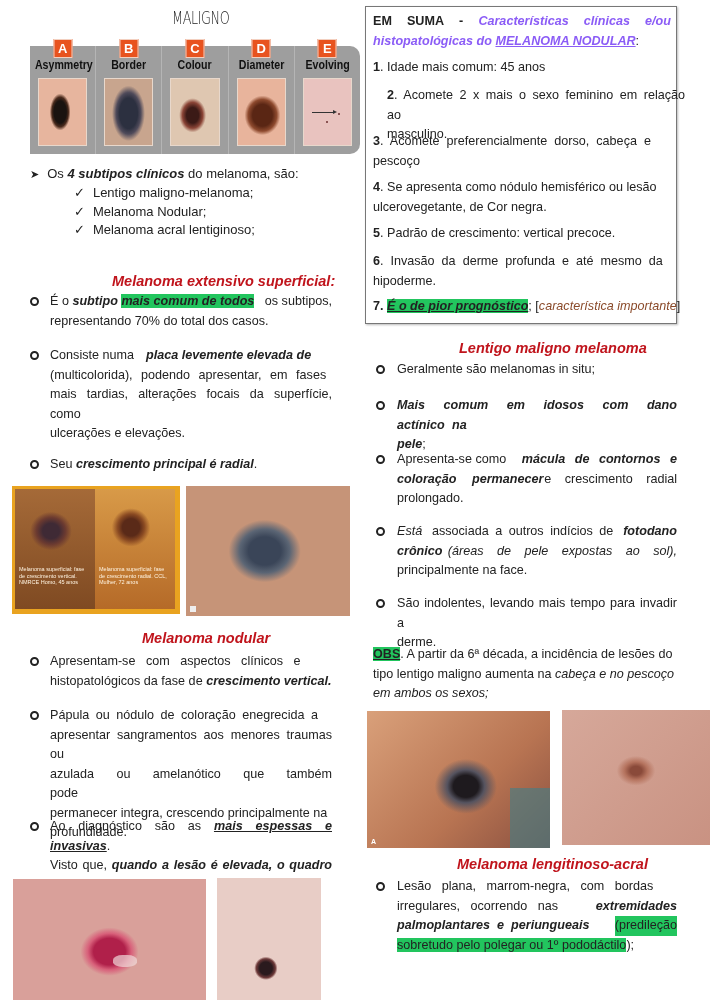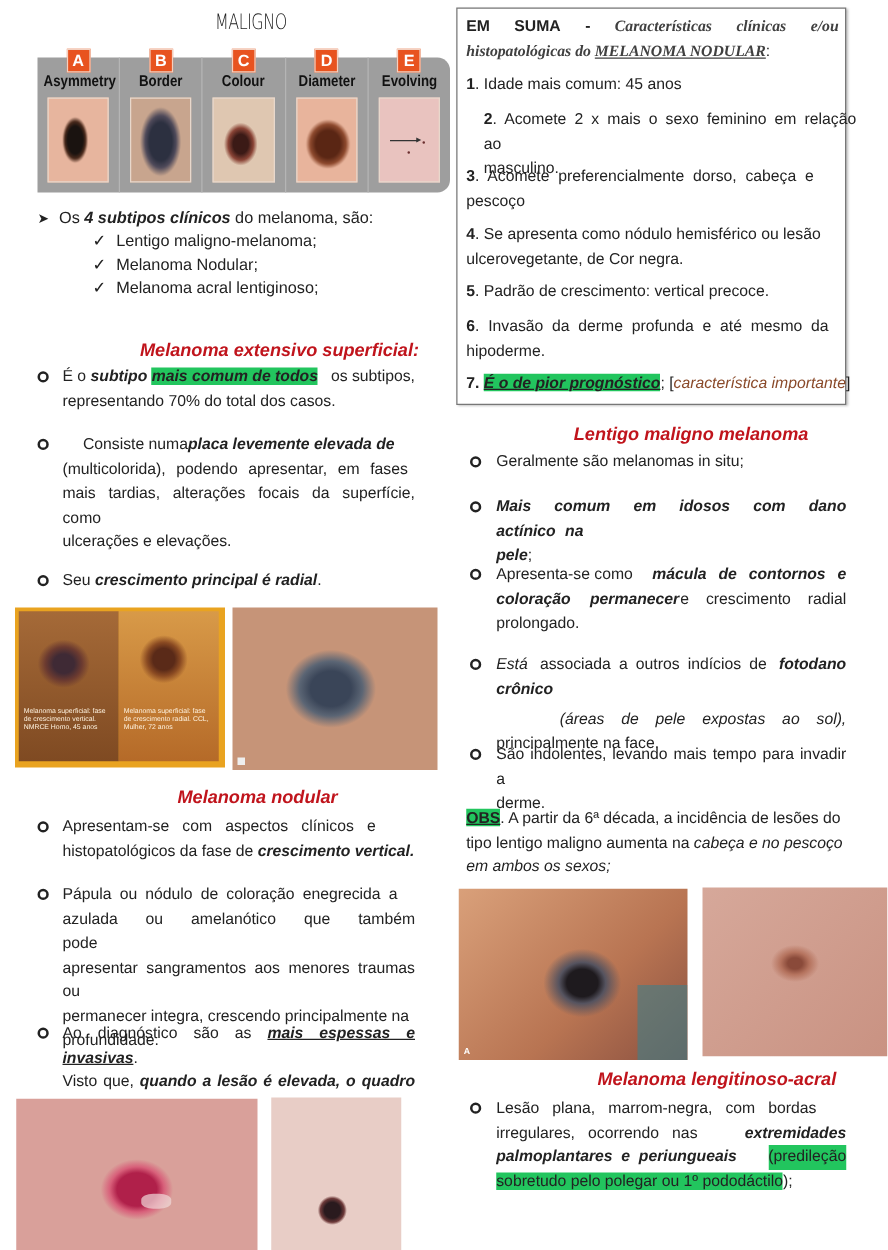--- a/index.html
+++ b/index.html
@@ -26,21 +26,21 @@
   .red-heading{color:#c0141c;font-weight:bold;font-style:italic;font-size:14.5px;}
   .hl{background:#22c55e;}
   .bi{font-weight:bold;font-style:italic;}
   .i{font-style:italic;}
   .u{text-decoration:underline;}
   .para{line-height:19.5px;text-align:justify;}
   .para-ring{position:absolute;width:9px;height:9px;border:2px solid #222;border-radius:50%;box-sizing:border-box;}
 
   .photo{position:absolute;overflow:hidden;}
   .summary-box{left:365px;top:6px;width:310px;height:316px;border:1px solid #777;box-shadow:1px 1px 2px #bbb;}
-  .blue{color:#404040;font-family:Liberation Serif, serif;}
+  .blue{color:#8b5cf6;}
   .brown{color:#8a4a2a;}
 </style>
 </head>
 <body>
 
 <div class="abs title-maligno">MALIGNO</div>
 
 <div class="abs abcde">
   <div class="abcde-cell">
     <div class="abcde-letter">A</div>
@@ -88,21 +88,21 @@
 <div class="abs para" style="left:50px;top:292px;width:282px;">
   <div style="display:flex;justify-content:space-between;">
       <span><span>É o </span><span class="bi">subtipo</span> <span class="bi hl">mais comum de todos</span></span>
       <span> os subtipos,</span>
     </div>
   <div>representando 70% do total dos casos.</div>
 </div>
 
 <div class="para-ring" style="left:30px;top:351px;"></div>
 <div class="abs para" style="left:50px;top:346px;width:282px;">
-  <div style="display:flex;justify-content:center;">
+  <div style="display:flex;justify-content:flex-start;gap:12px;">
       <span>Consiste numa </span>
       <span class="bi">placa levemente elevada de</span>
     </div>
   <div style="word-spacing:5px;">(multicolorida), podendo apresentar, em fases</div>
   <div>mais tardias, alterações focais da superfície, como</div>
   <div>ulcerações e elevações.</div>
 </div>
 
 <div class="para-ring" style="left:30px;top:460px;"></div>
 <div class="abs para text-line" style="left:50px;top:455px;">
@@ -123,22 +123,22 @@
 
 <div class="para-ring" style="left:30px;top:657px;"></div>
 <div class="abs para" style="left:50px;top:652px;width:282px;">
   <div style="white-space:pre;">Apresentam-se   com   aspectos   clínicos   e</div>
   <div><span>histopatológicos da fase de </span><span class="bi">crescimento vertical.</span></div>
 </div>
 
 <div class="para-ring" style="left:30px;top:711px;"></div>
 <div class="abs para" style="left:50px;top:706px;width:282px;">
   <div style="word-spacing:3px;">Pápula ou nódulo de coloração enegrecida a</div>
+  <div>apresentar sangramentos aos menores traumas ou</div>
   <div style="word-spacing:10px;">azulada ou amelanótico que também pode</div>
-  <div>apresentar sangramentos aos menores traumas ou</div>
   <div>permanecer integra, crescendo principalmente na</div>
   <div>profundidade.</div>
 </div>
 
 <div class="para-ring" style="left:30px;top:822px;"></div>
 <div class="abs para" style="left:50px;top:817px;width:282px;">
   <div><span>Ao diagnóstico são as </span><span class="bi u">mais espessas e invasivas</span><span>.</span></div>
   <div><span>Visto que, </span><span class="bi">quando a lesão é elevada, o quadro é</span></div>
   <div><span class="bi">mais grave</span><span>;</span></div>
 </div>
@@ -213,21 +213,21 @@
 
 <div class="para-ring" style="left:376px;top:527px;"></div>
 <div class="abs para" style="left:397px;top:522px;width:280px;">
   <div style="display:flex;justify-content:space-between;">
       <span class="i">Está</span>
       <span style="word-spacing:3px;"> associada a outros indícios de </span>
       <span class="bi">fotodano</span>
     </div>
   <div style="display:flex;justify-content:space-between;">
       <span class="bi">crônico</span>
-      <span class="i" style="word-spacing:10px;margin-top:24px;"> (áreas de pele expostas ao sol),</span>
+      <span class="i" style="word-spacing:10px;"> (áreas de pele expostas ao sol),</span>
     </div>
   <div>principalmente na face.</div>
 </div>
 
 <div class="para-ring" style="left:376px;top:599px;"></div>
 <div class="abs para" style="left:397px;top:594px;width:280px;">
   <div>São indolentes, levando mais tempo para invadir a</div>
   <div>derme.</div>
 </div>
 
@@ -236,21 +236,21 @@
   <div><span>tipo lentigo maligno aumenta na </span><span class="i">cabeça e no pescoço</span></div>
   <div class="i">em ambos os sexos;</div>
 </div>
 
 <div class="photo" style="left:367px;top:711px;width:183px;height:137px;background:radial-gradient(ellipse 17% 20% at 54% 55%,#1e1a1e 40%,#55535f 60%,transparent 100%),linear-gradient(135deg,#d9a07a,#b87452 60%,#8a5040);">
   <div style="position:absolute;right:0;bottom:0;width:40px;height:60px;background:#3f7f88;opacity:.6;"></div>
   <div style="position:absolute;left:4px;bottom:3px;font-size:7px;color:#fff;font-weight:bold;">A</div>
 </div>
 <div class="photo" style="left:562px;top:710px;width:148px;height:135px;background:radial-gradient(ellipse 13% 11% at 50% 45%,#8a4a3a 30%,#b5735e 60%,transparent 100%),linear-gradient(135deg,#d6a89a,#c99282);"></div>
 
-<div class="abs red-heading text-line" style="left:478px;top:856px;">Melanoma lengitinoso-acral</div>
+<div class="abs red-heading text-line" style="left:457px;top:856px;">Melanoma lengitinoso-acral</div>
 
 <div class="para-ring" style="left:376px;top:882px;"></div>
 <div class="abs para" style="left:397px;top:877px;width:280px;">
   <div style="white-space:pre;">Lesão   plana,   marrom-negra,   com   bordas</div>
   <div style="display:flex;justify-content:space-between;">
       <span style="white-space:pre;">irregulares,   ocorrendo   nas   </span>
       <span class="bi">extremidades</span>
     </div>
   <div style="display:flex;justify-content:space-between;">
       <span class="bi" style="white-space:pre;">palmoplantares  e  periungueais</span>

